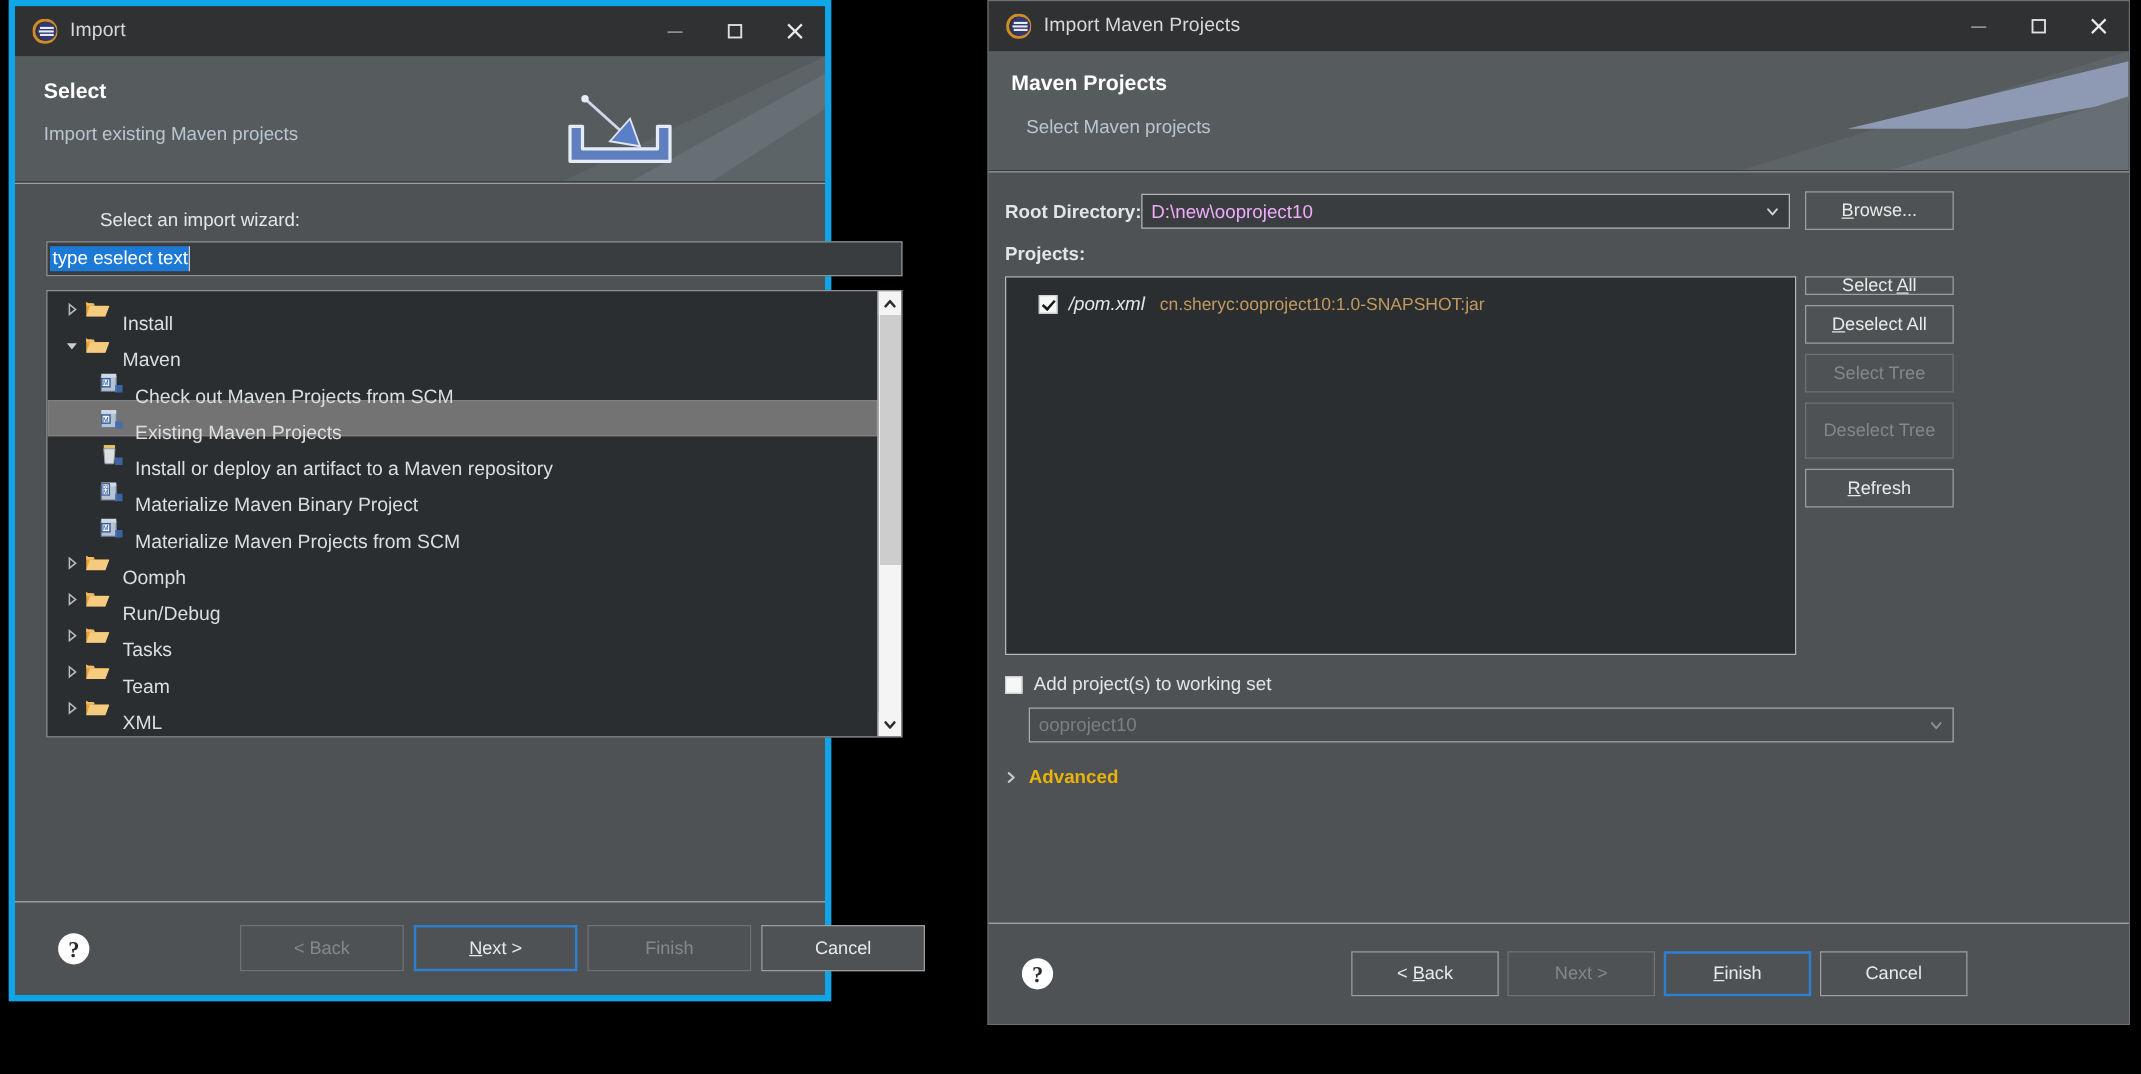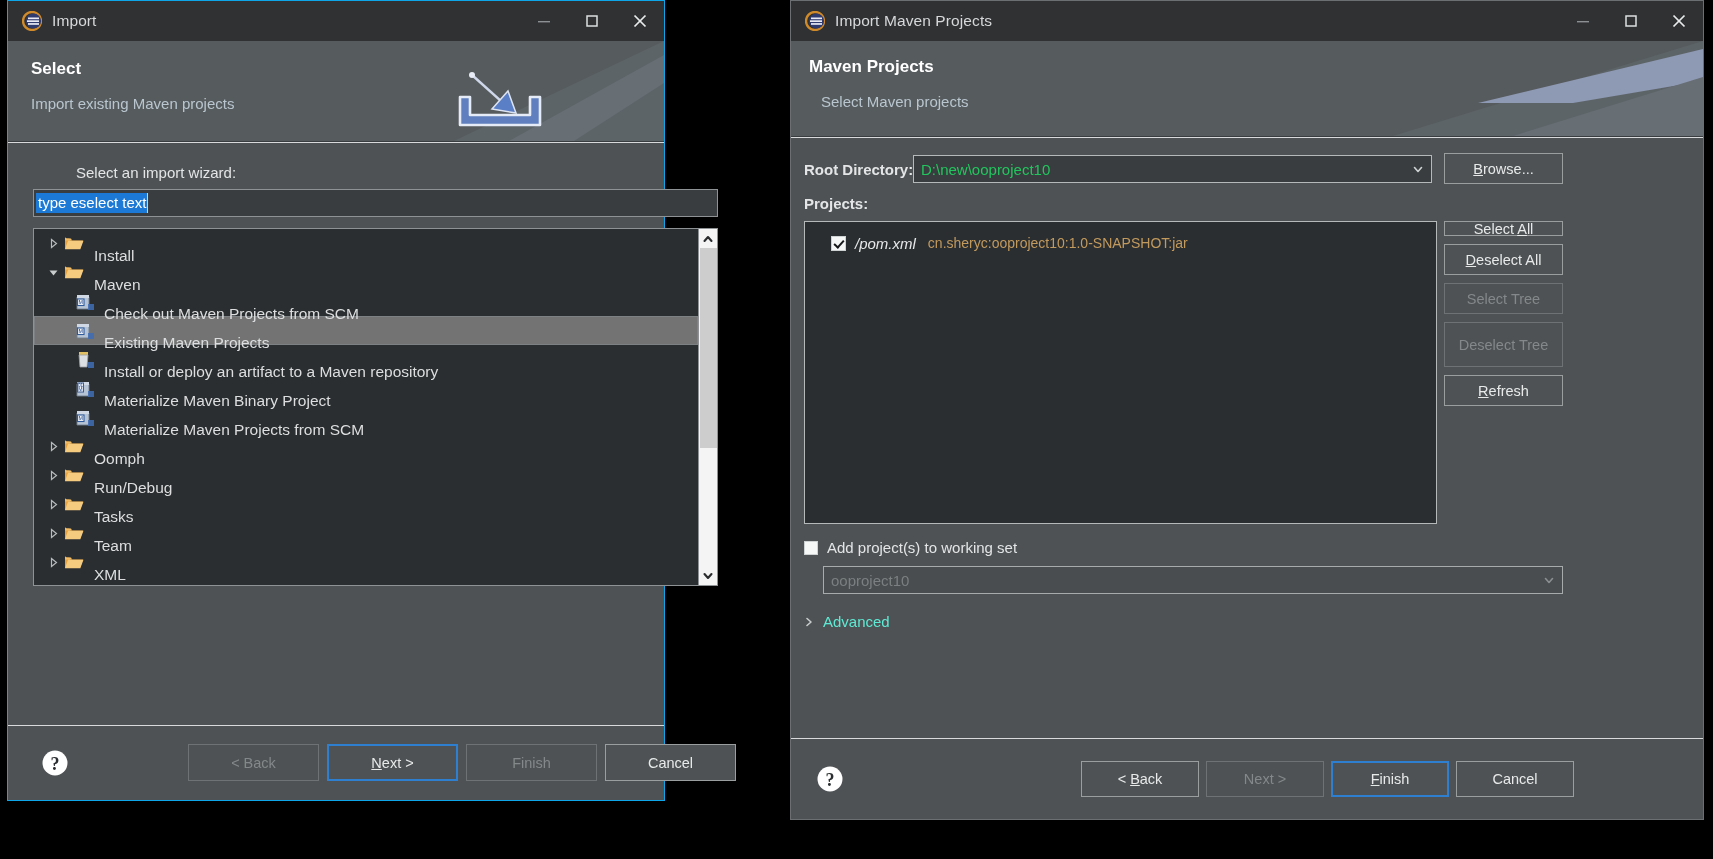--- a/index.html
+++ b/index.html
@@ -225,21 +225,21 @@
   .combo {
     position: absolute;
     background: #3a3d3f;
     border: 1px solid #b6b9ba;
     box-sizing: border-box;
     display: flex;
     align-items: center;
   }
   .combo-val {
     flex: 1;
-    color: #22c55e;
+    color: #f0abfc;
     font-size: 15px;
     padding-left: 7px;
     white-space: nowrap;
     overflow: hidden;
   }
   .combo-val.dim { color: #7b7f81; }
   .combo-arrow {
     width: 26px;
     display: flex;
     align-items: center;
@@ -296,31 +296,32 @@
     background: #f6f7f7;
     border: 1px solid #cfd2d3;
     box-sizing: border-box;
     margin-right: 9px;
     flex: none;
   }
   .advanced {
     position: absolute;
     display: flex;
     align-items: center;
-    color: #5eead4;
+    color: #eab308;
     font-size: 15px;
+    font-weight: bold;
   }
   .advanced .arrow { margin-right: 9px; display: flex; align-items: center; }
 </style>
 </head>
 <body>
 
 <div class="stage">
 
-  <div class="dialog" id="leftDlg" style="left:7px; top:0px; width:658px; height:801px; border:1px solid #0ea5e9;">
+  <div class="dialog" id="leftDlg" style="left:7px; top:0px; width:658px; height:801px; border:5px solid #0ea5e9;">
 
     <div class="titlebar">
       <span class="tb-logo">
         <svg width="20" height="20" viewBox="0 0 20 20">
           <circle cx="10" cy="10" r="9" fill="none" stroke="#d08a2a" stroke-width="2.4"></circle>
           <circle cx="11.5" cy="10" r="7.6" fill="#2f3a6e"></circle>
           <rect x="6" y="6.5" width="11" height="1.7" fill="#e9eaf4"></rect>
           <rect x="5" y="9.3" width="12" height="1.7" fill="#e9eaf4"></rect>
           <rect x="6" y="12.1" width="11" height="1.7" fill="#e9eaf4"></rect>
         </svg>

